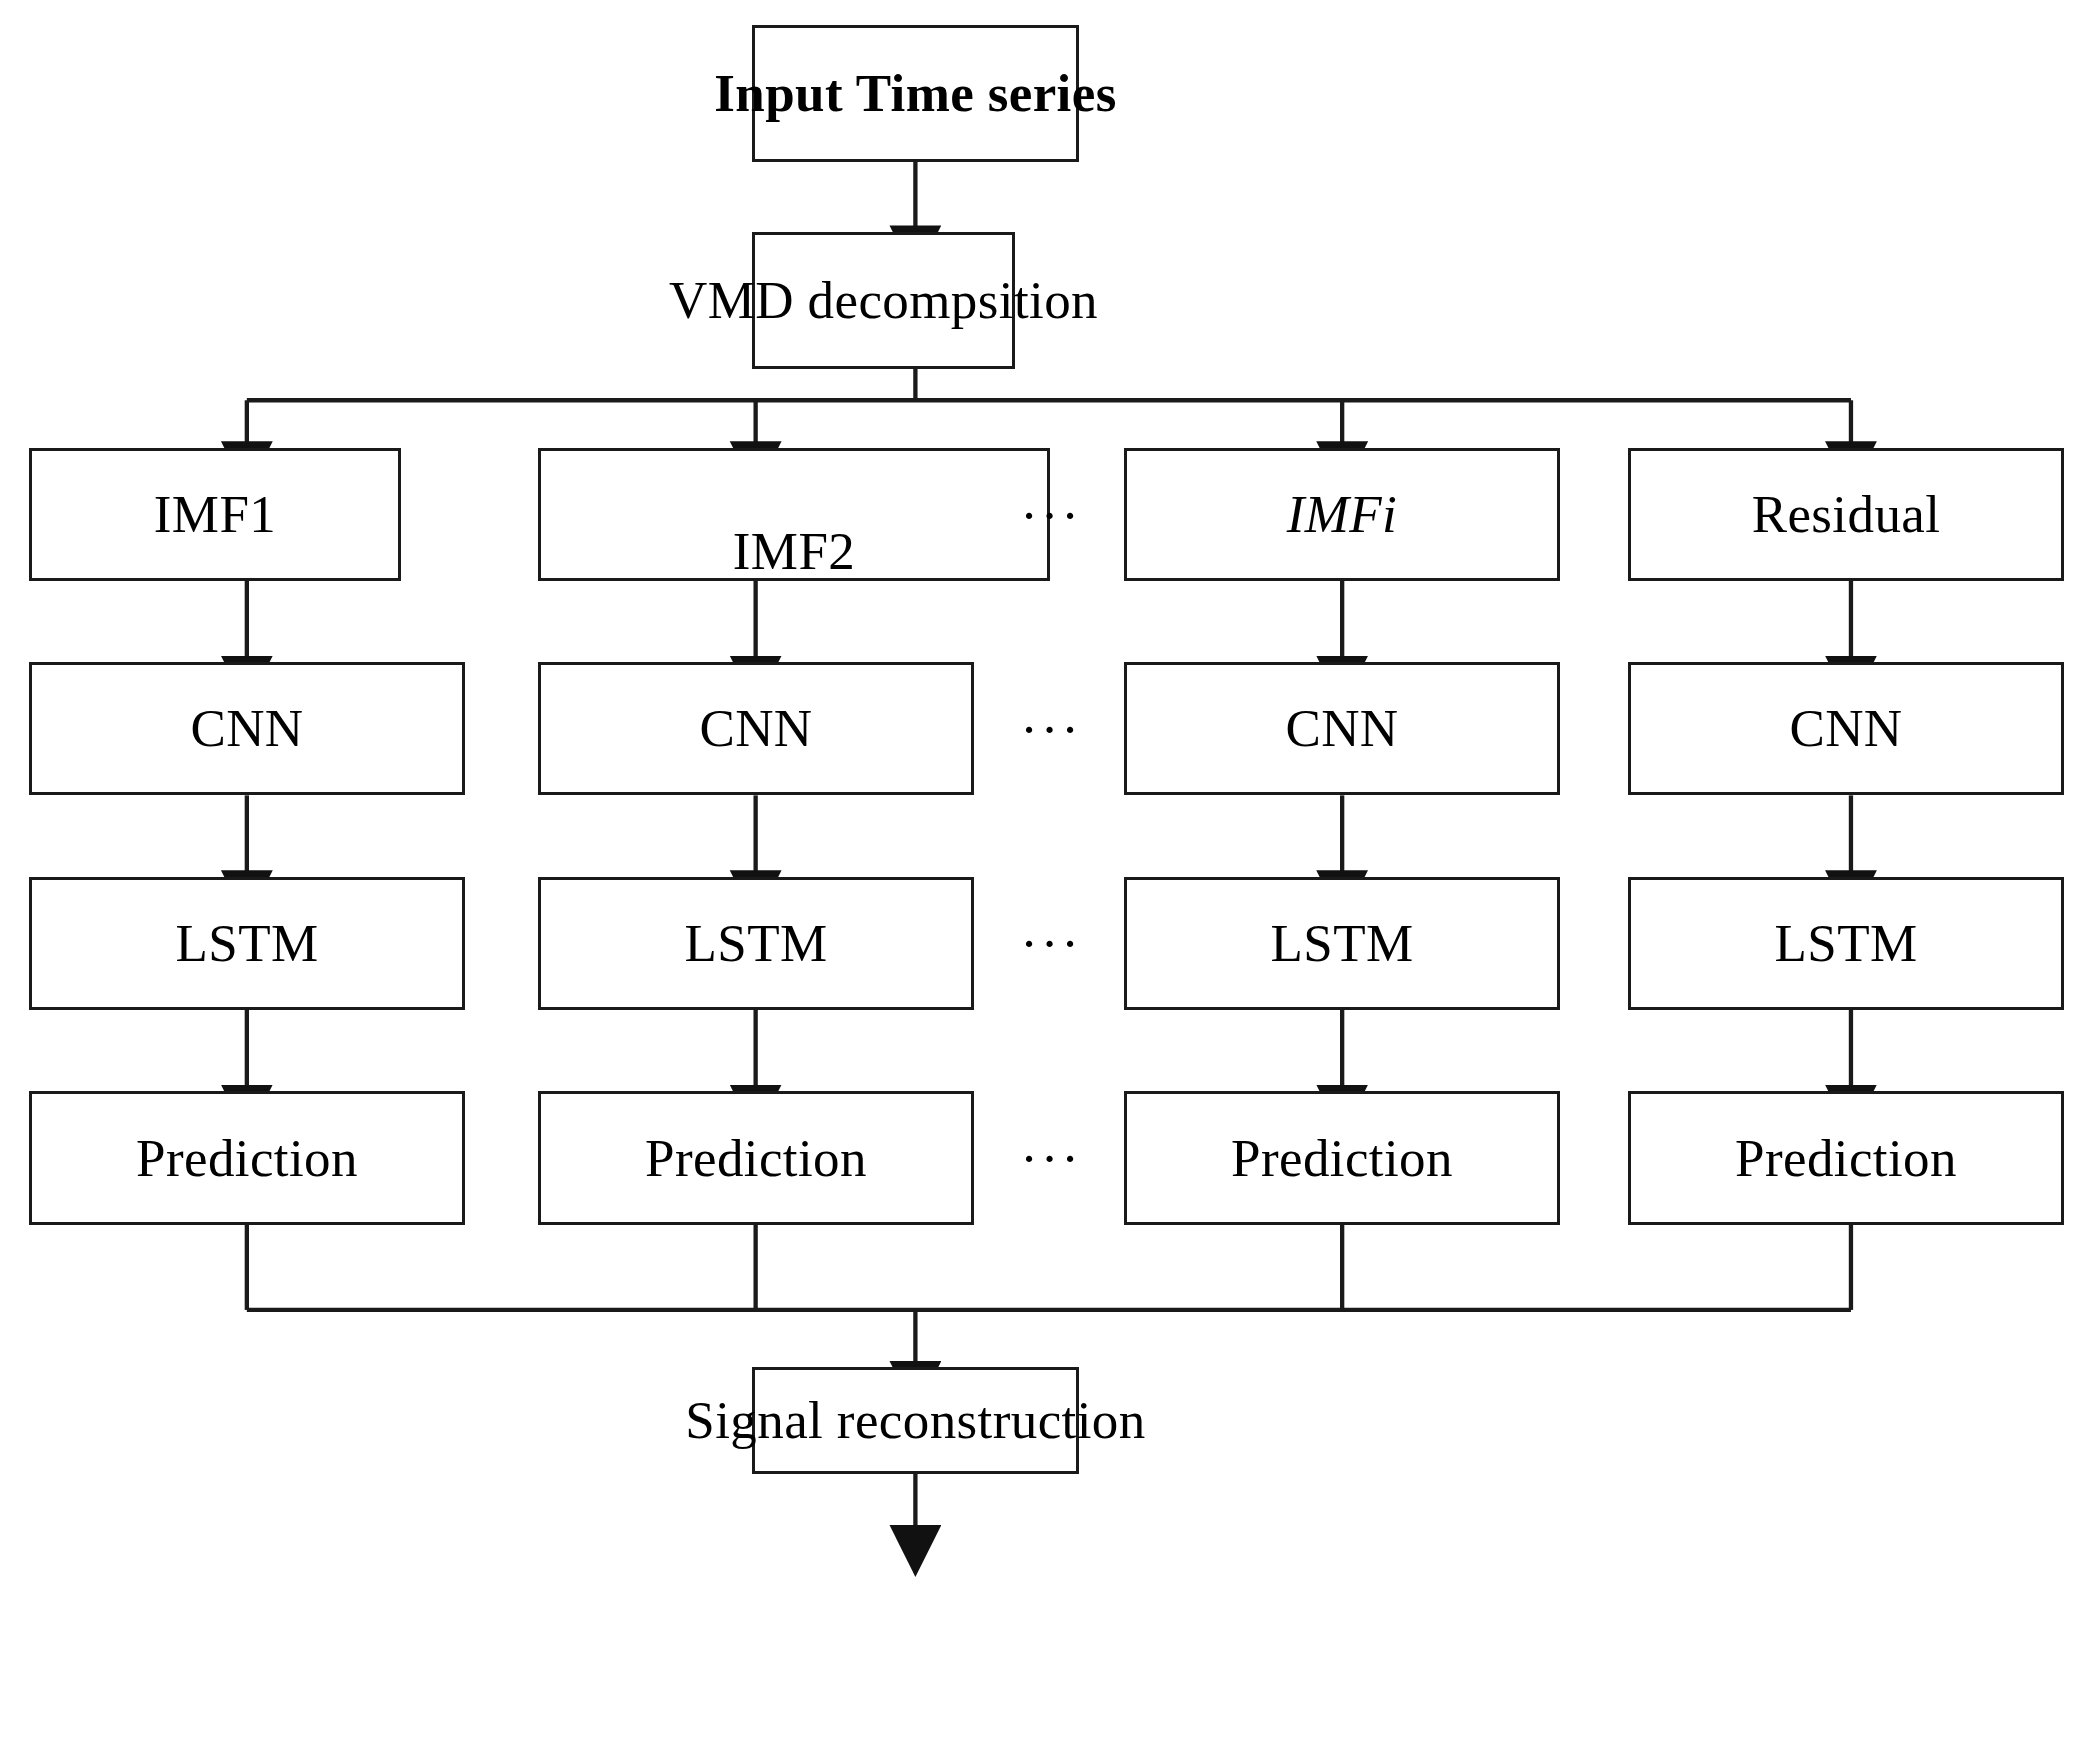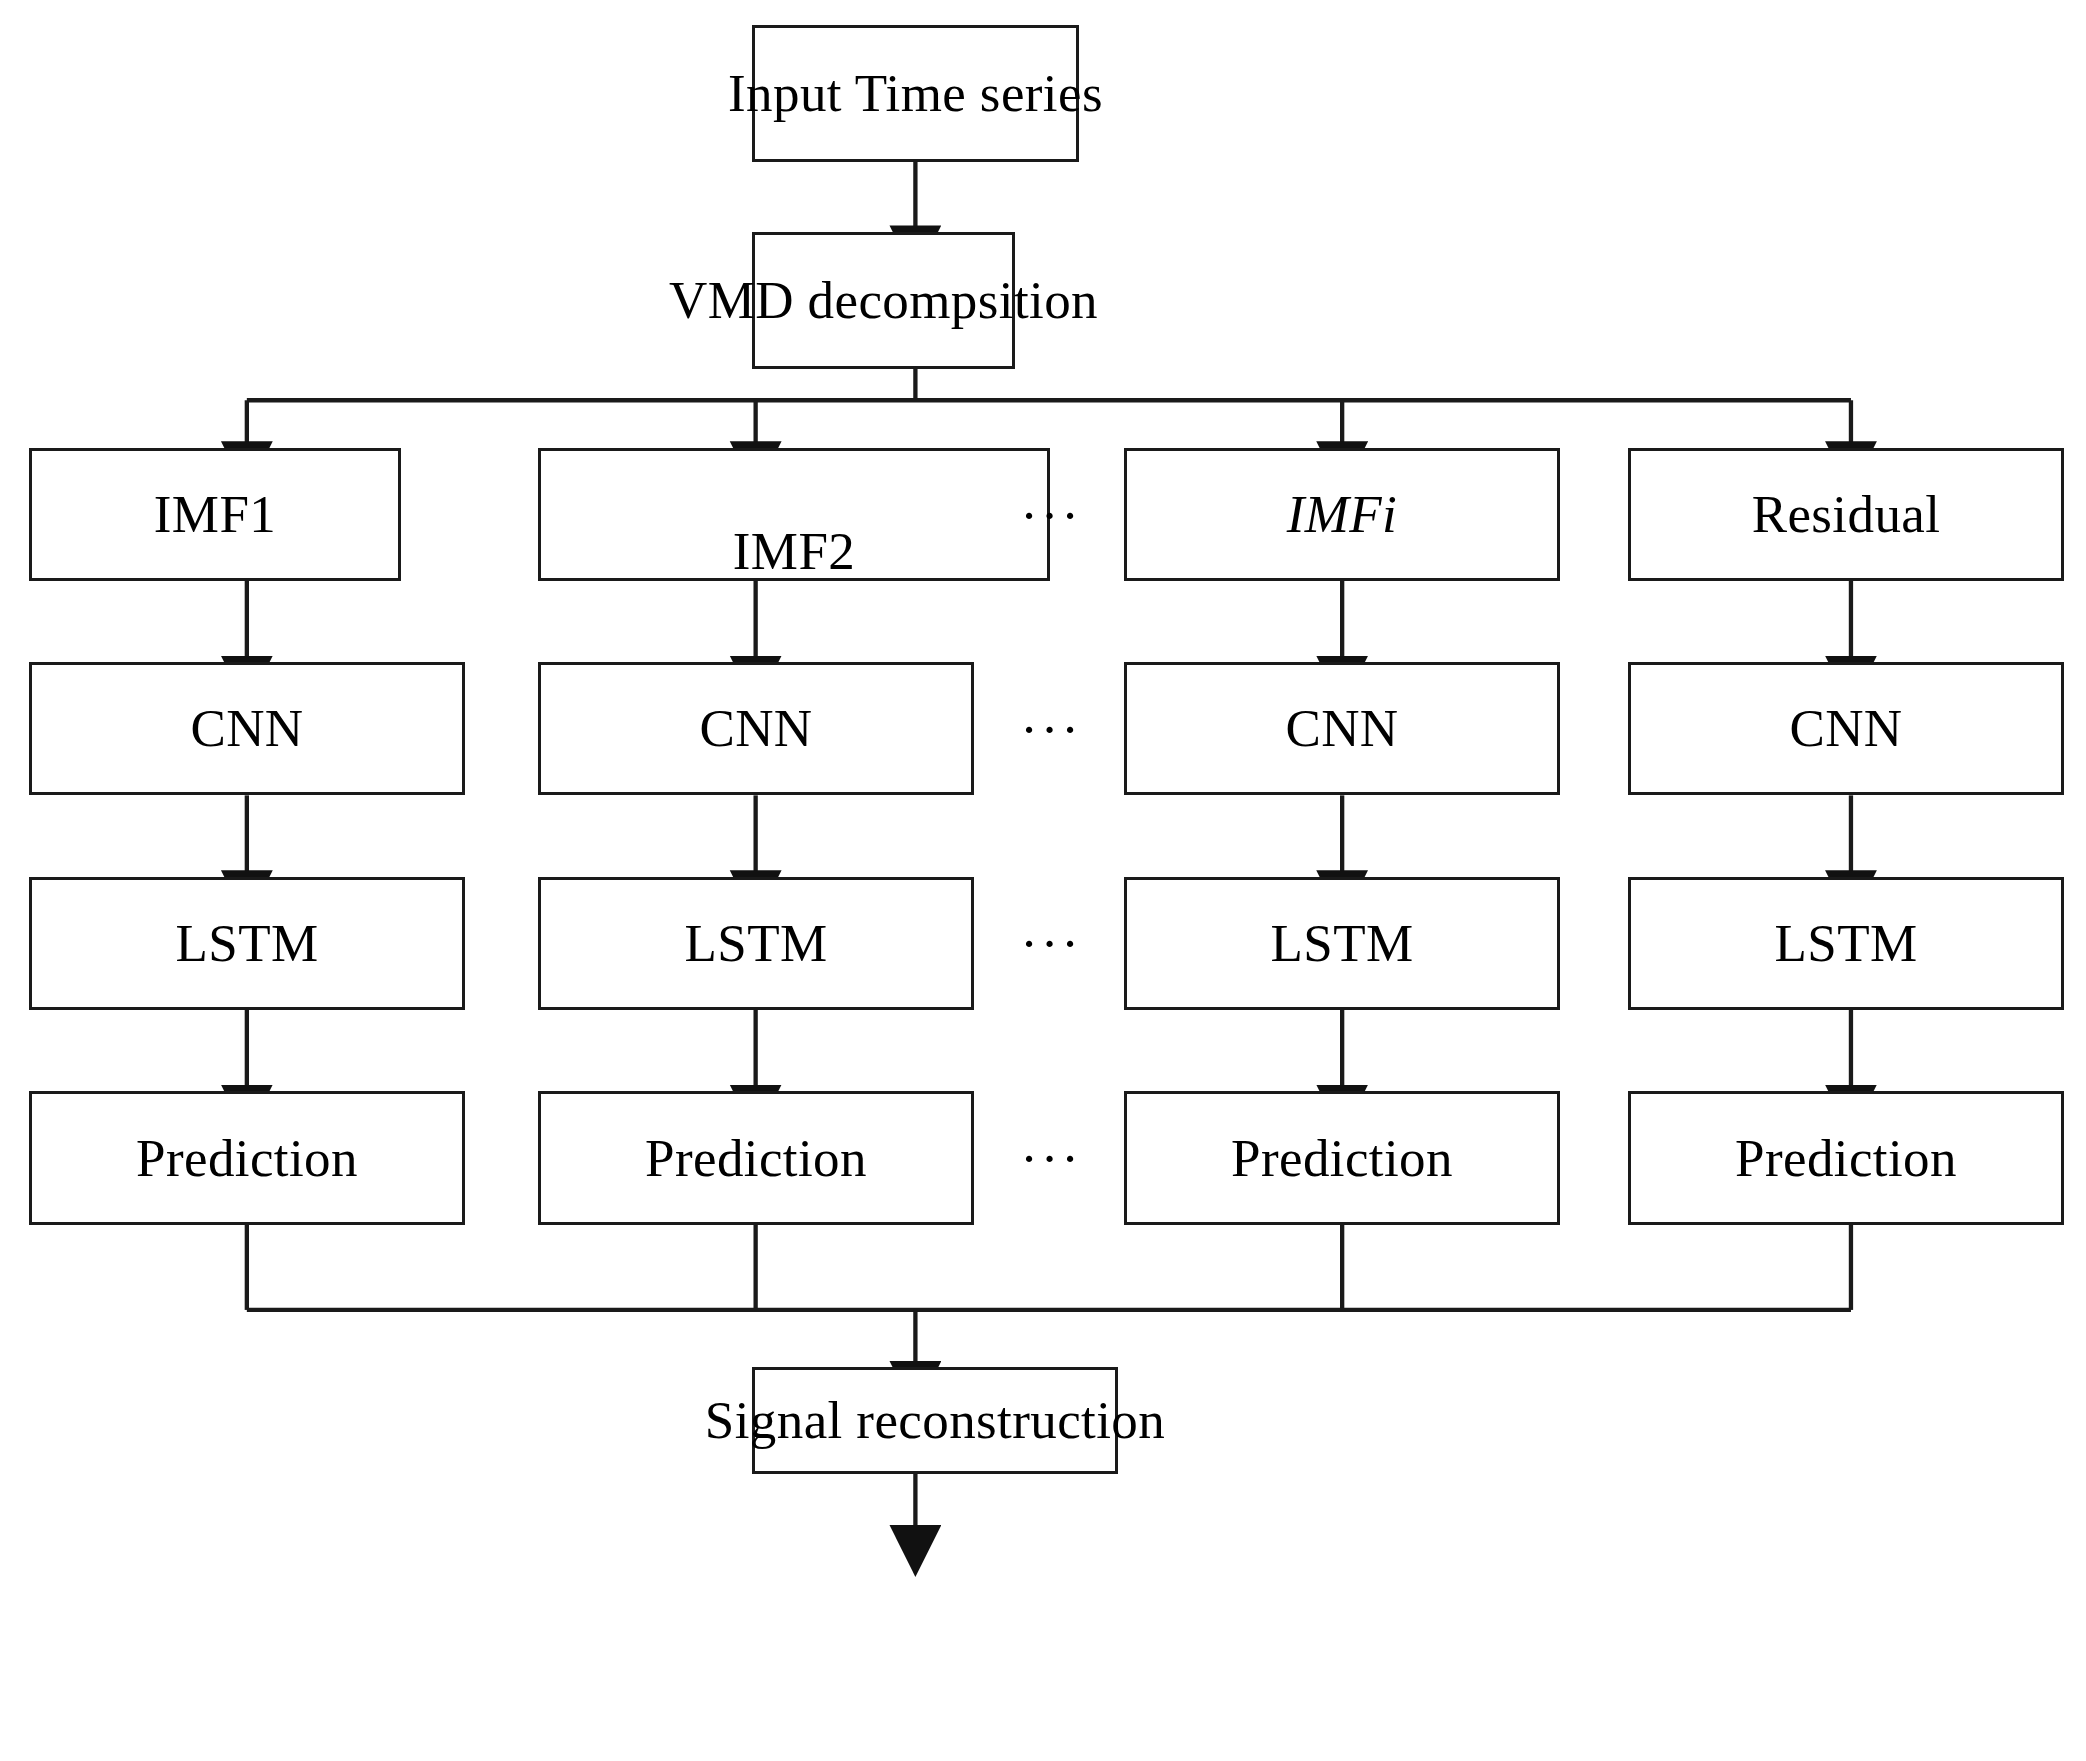--- a/index.html
+++ b/index.html
@@ -94,21 +94,21 @@
       <line x1="1865" y1="1702" x2="1865" y2="1820"></line>
       <line x1="2572" y1="1702" x2="2572" y2="1820"></line>
       <line x1="343" y1="1820" x2="2572" y2="1820"></line>
 
       <line x1="1272" y1="1820" x2="1272" y2="1900" marker-end="url(#arrowhead)"></line>
 
       <line x1="1272" y1="2048" x2="1272" y2="2128" marker-end="url(#arrowhead)"></line>
     </g>
   </svg>
 
-  <div class="node-box" style="left:752px; top:25px; width:327px; height:137px;">
+  <div class="node-box" style="left:752px; top:25px; width:327px; height:137px;font-weight:bold;">
     <span class="node-label">Input Time series</span>
   </div>
 
   <div class="node-box" style="left:752px; top:232px; width:263px; height:137px;">
     <span class="node-label">VMD decompsition</span>
   </div>
 
   <div class="node-box" style="left:29px; top:448px; width:372px; height:133px;">
     <span class="node-label">IMF1</span>
   </div>
@@ -158,19 +158,19 @@
     <span class="node-label">Prediction</span>
   </div>
   <div class="ellipsis" style="left:1008px; top:1140px; width:86px; height:36px;">···</div>
   <div class="node-box" style="left:1124px; top:1091px; width:436px; height:134px;">
     <span class="node-label">Prediction</span>
   </div>
   <div class="node-box" style="left:1628px; top:1091px; width:436px; height:134px;">
     <span class="node-label">Prediction</span>
   </div>
 
-  <div class="node-box" style="left:752px; top:1367px; width:366px; height:107px;">
+  <div class="node-box" style="left:752px; top:1367px; width:327px; height:107px;">
     <span class="node-label">Signal reconstruction</span>
   </div>
 
 
 </div>
 
 
 </body></html>

